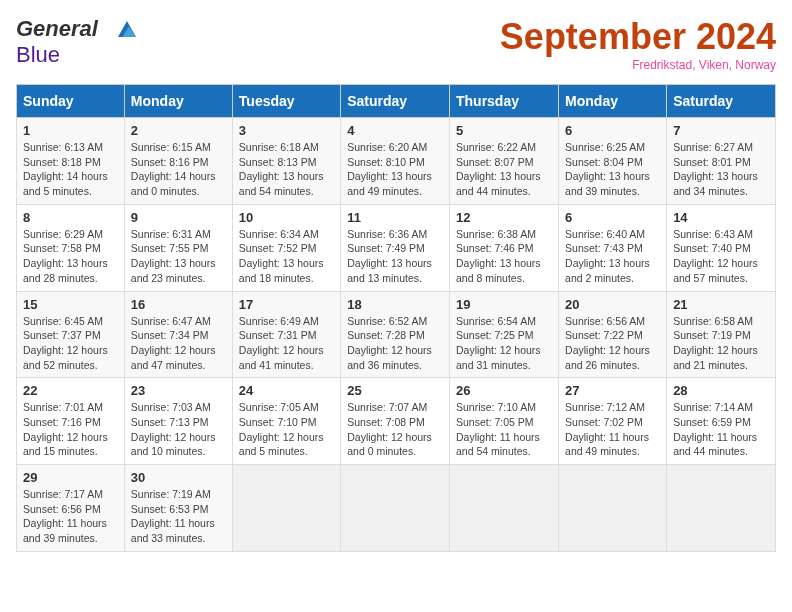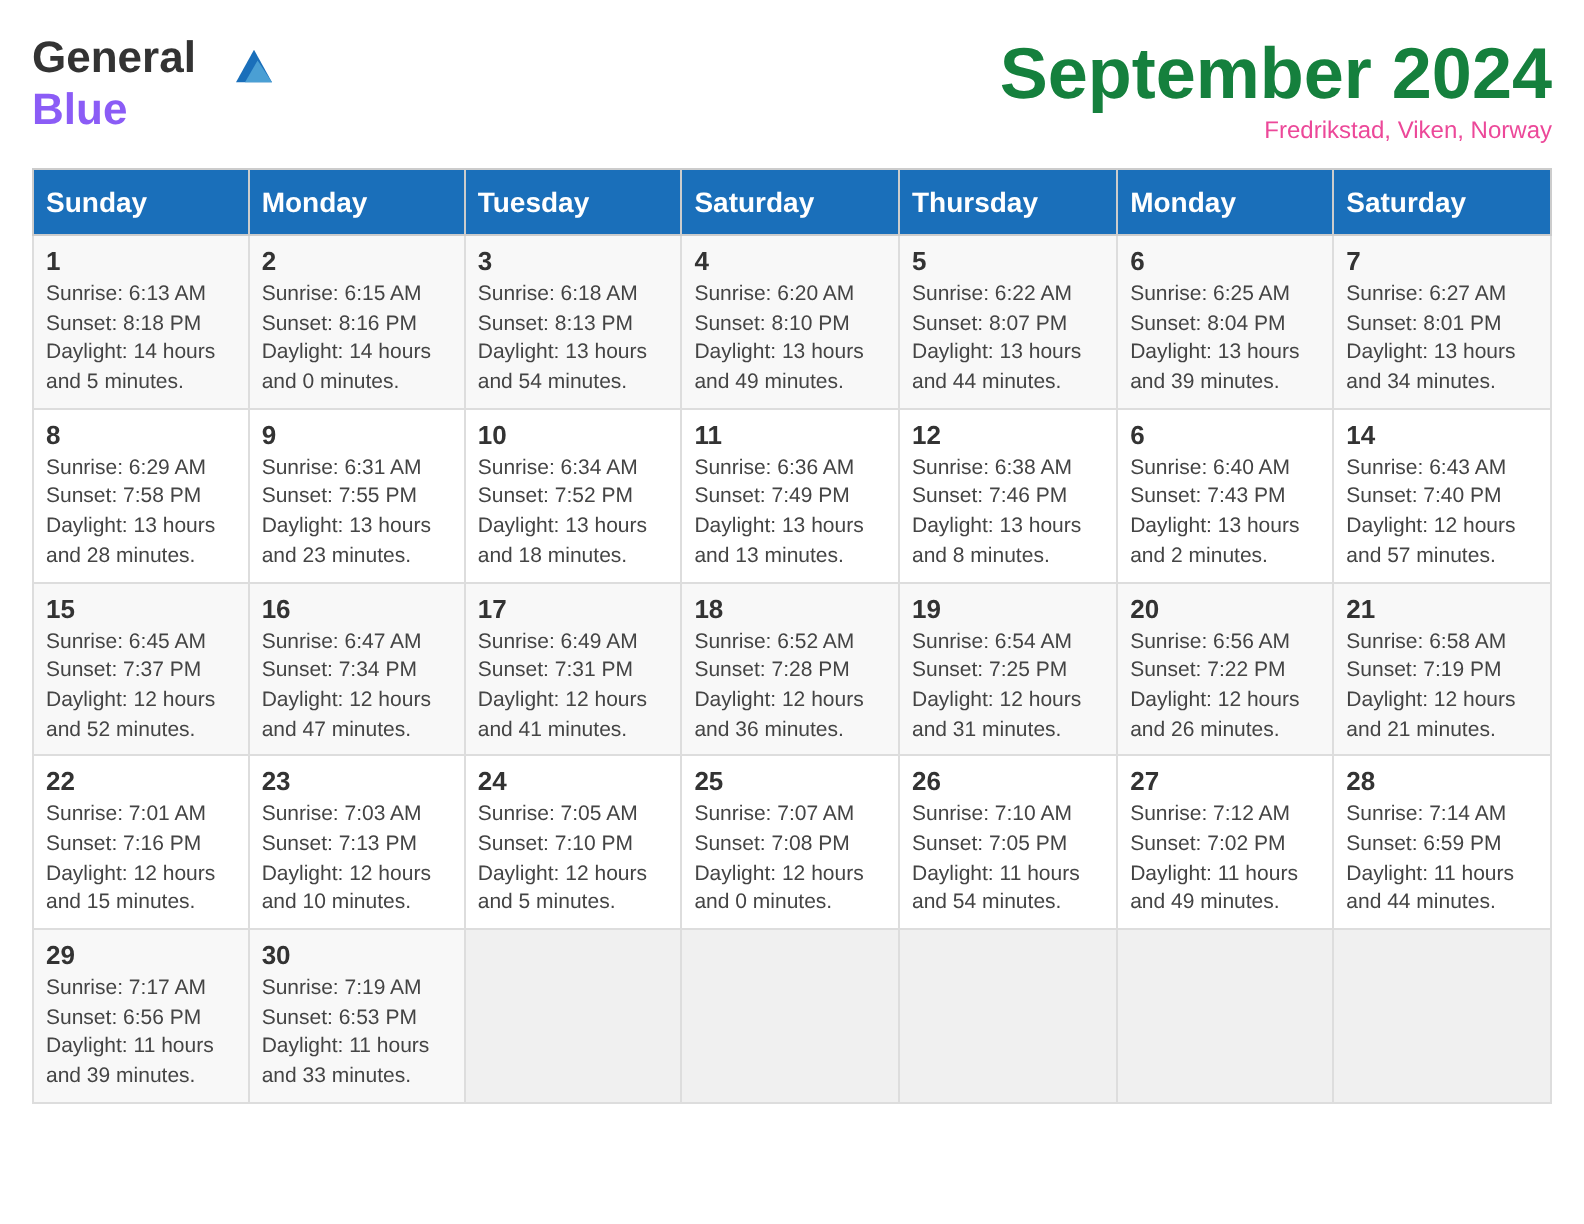--- a/index.html
+++ b/index.html
@@ -16,45 +16,46 @@
       align-items: flex-start;
       margin-bottom: 12px;
     }
     .logo {
       display: flex;
       flex-direction: column;
       align-items: flex-start;
     }
     .logo-text {
       display: flex;
-      align-items: flex-end;
+      align-items: center;
       gap: 18px;
+      font-style: italic;
     }
     .logo-general {
       font-size: 22px;
       font-weight: bold;
       color: #333;
     }
     .logo-blue {
       font-size: 22px;
-      font-weight: bold;
-      color: #8b5cf6;
+      font-weight: normal;
+      color: #4c1d95;
     }
     .logo-icon {
       width: 18px;
       height: 18px;
       margin-left: 2px;
     }
     .title-area {
       text-align: right;
     }
     .month-title {
       font-size: 36px;
       font-weight: bold;
-      color: #15803d;
+      color: #c2410c;
     }
     .location-title {
       font-size: 12px;
       color: #ec4899;
     }
     table {
       width: 100%;
       border-collapse: collapse;
       font-size: 11px;
     }

